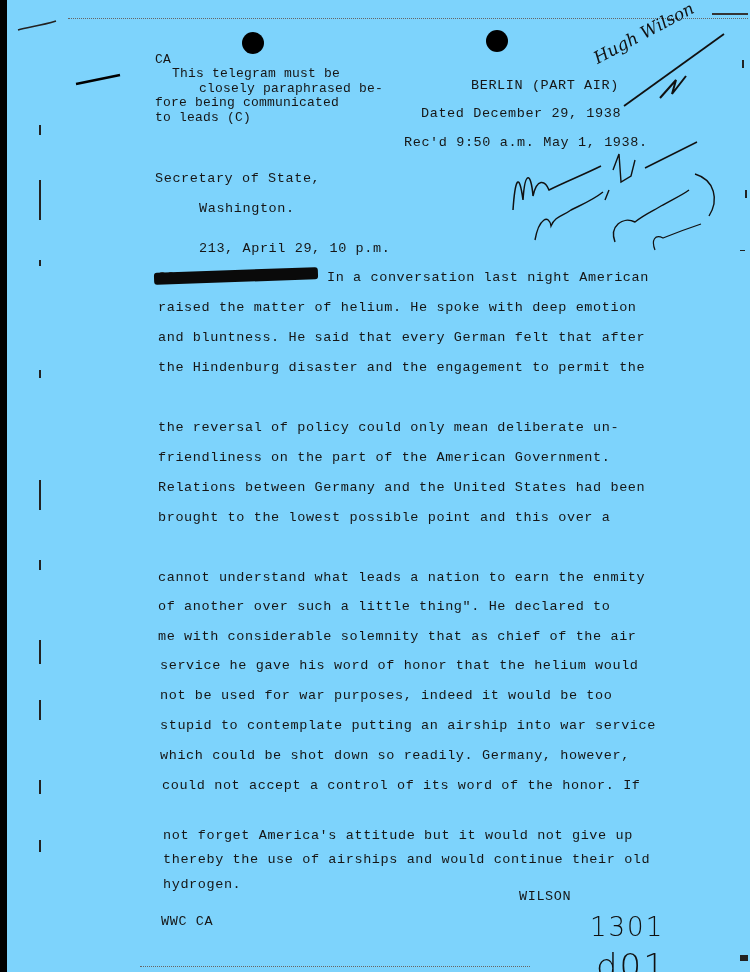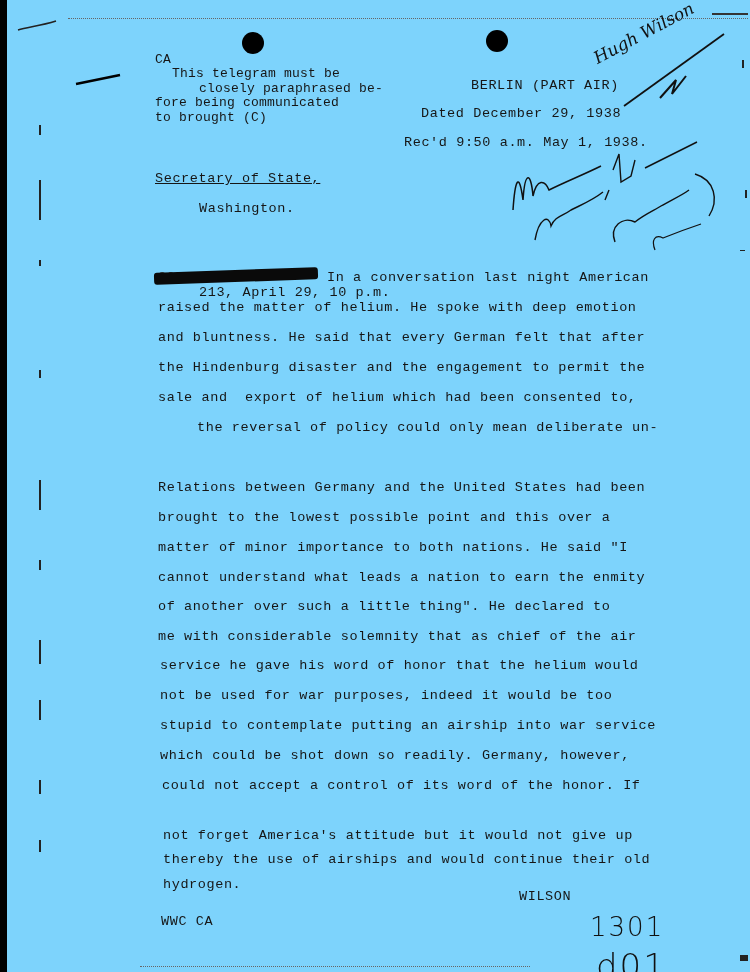--- a/index.html
+++ b/index.html
@@ -35,56 +35,55 @@
   <div class="punch" style="left:486px;top:30px;"></div>
 
   <svg class="scrawl" style="left:76px;top:72px;" width="46" height="14">
     <path d="M0,12 L44,3" stroke="#000" stroke-width="2.4" fill="none"></path>
   </svg>
 
   <div class="t hdr" style="left:155px;top:53px;">CA</div>
   <div class="t hdr" style="left:172px;top:67px;">This telegram must be</div>
   <div class="t hdr" style="left:155px;top:82px;margin-left:44px;">closely paraphrased be-</div>
   <div class="t hdr" style="left:155px;top:96px;">fore being communicated</div>
-  <div class="t hdr" style="left:155px;top:111px;">to brought (C)</div>
+  <div class="t hdr" style="left:155px;top:111px;">to leads (C)</div>
 
   <div class="t" style="left:440px;top:78px;margin-left:31px;">BERLIN (PART AIR)</div>
   <div class="t" style="left:421px;top:106px;">Dated December 29, 1938</div>
   <div class="t" style="left:404px;top:135px;">Rec'd 9:50 a.m. May 1, 1938.</div>
 
   <div class="hand" style="left:590px;top:50px;font-size:17px;transform:rotate(-28deg);transform-origin:left top;">Hugh Wilson</div>
   <svg class="scrawl" style="left:620px;top:30px;" width="110" height="80">
     <path d="M4,76 L104,4" stroke="#111" stroke-width="1.8" fill="none"></path>
     <path d="M40,68 L56,50 L52,64 L66,46" stroke="#111" stroke-width="2" fill="none"></path>
   </svg>
 
   <svg class="scrawl" style="left:505px;top:130px;" width="230" height="125">
     <path d="M8,80 C10,50 14,40 18,70 C20,40 26,42 28,66 C32,48 40,50 44,60 C60,52 80,44 96,36" stroke="#111" stroke-width="1.5" fill="none"></path>
     <path d="M30,110 C34,88 44,84 46,96 C50,86 58,86 66,80 C78,74 88,70 98,62 M100,70 L104,60 M108,40 L114,24 L116,52 L126,46 L130,30 M140,38 L192,12" stroke="#111" stroke-width="1.4" fill="none"></path>
     <path d="M110,112 C104,96 118,86 130,92 C140,84 150,80 156,76 C166,70 176,66 184,60 M190,44 C210,50 214,70 204,86" stroke="#111" stroke-width="1.4" fill="none"></path>
     <path d="M150,120 C146,110 150,104 158,108 C168,104 178,100 196,94" stroke="#111" stroke-width="1.2" fill="none"></path>
   </svg>
 
-  <div class="t" style="left:155px;top:171px;text-decoration:underline;">Secretary of State,</div>
+  <div class="t" style="left:155px;top:171px;">Secretary of State,</div>
   <div class="t" style="left:199px;top:201px;">Washington.</div>
 
-  <div class="t" style="left:199px;top:241px;margin-top:44px;">213, April 29, 10 p.m.</div>
+  <div class="t" style="left:199px;top:241px;">213, April 29, 10 p.m.</div>
 
   <div class="t" style="left:158px;top:270px;color:#444;">CONFIDENTIAL.</div>
   <div class="redact" style="left:154px;top:270px;width:164px;height:12px;"></div>
   <div class="t" style="left:327px;top:270px;">In a conversation last night American</div>
 
   <div class="t" style="left:158px;top:300px;">raised the matter of helium. He spoke with deep emotion</div>
   <div class="t" style="left:158px;top:360px;">the Hindenburg disaster and the engagement to permit the</div>
   <div class="t" style="left:158px;top:330px;">and bluntness. He said that every German felt that after</div>
-  <div class="t" style="left:158px;top:390px;">sale and  export of helium which had been consented to,</div>
-  <div class="t" style="left:158px;top:420px;margin-left:39px;">the reversal of policy could only mean deliberate un-</div>
+  <div class="t" style="left:158px;top:420px;">the reversal of policy could only mean deliberate un-</div>
+  <div class="t" style="left:158px;top:450px;">friendliness on the part of the American Government.</div>
   <div class="t" style="left:158px;top:480px;">Relations between Germany and the United States had been</div>
   <div class="t" style="left:158px;top:510px;">brought to the lowest possible point and this over a</div>
-  <div class="t" style="left:158px;top:540px;">matter of minor importance to both nations. He said "I</div>
   <div class="t" style="left:158px;top:570px;">cannot understand what leads a nation to earn the enmity</div>
   <div class="t" style="left:158px;top:599px;text-align:right;">of another over such a little thing". He declared to</div>
   <div class="t" style="left:158px;top:629px;">me with considerable solemnity that as chief of the air</div>
   <div class="t" style="left:160px;top:688px;">not be used for war purposes, indeed it would be too</div>
   <div class="t" style="left:160px;top:658px;">service he gave his word of honor that the helium would</div>
   <div class="t" style="left:160px;top:718px;">stupid to contemplate putting an airship into war service</div>
   <div class="t" style="left:160px;top:748px;">which could be shot down so readily. Germany, however,</div>
   <div class="t" style="left:162px;top:778px;">could not accept a control of its word of the honor. If</div>
   <div class="t" style="left:163px;top:828px;">not forget America's attitude but it would not give up</div>
   <div class="t" style="left:163px;top:852px;">thereby the use of airships and would continue their old</div>

